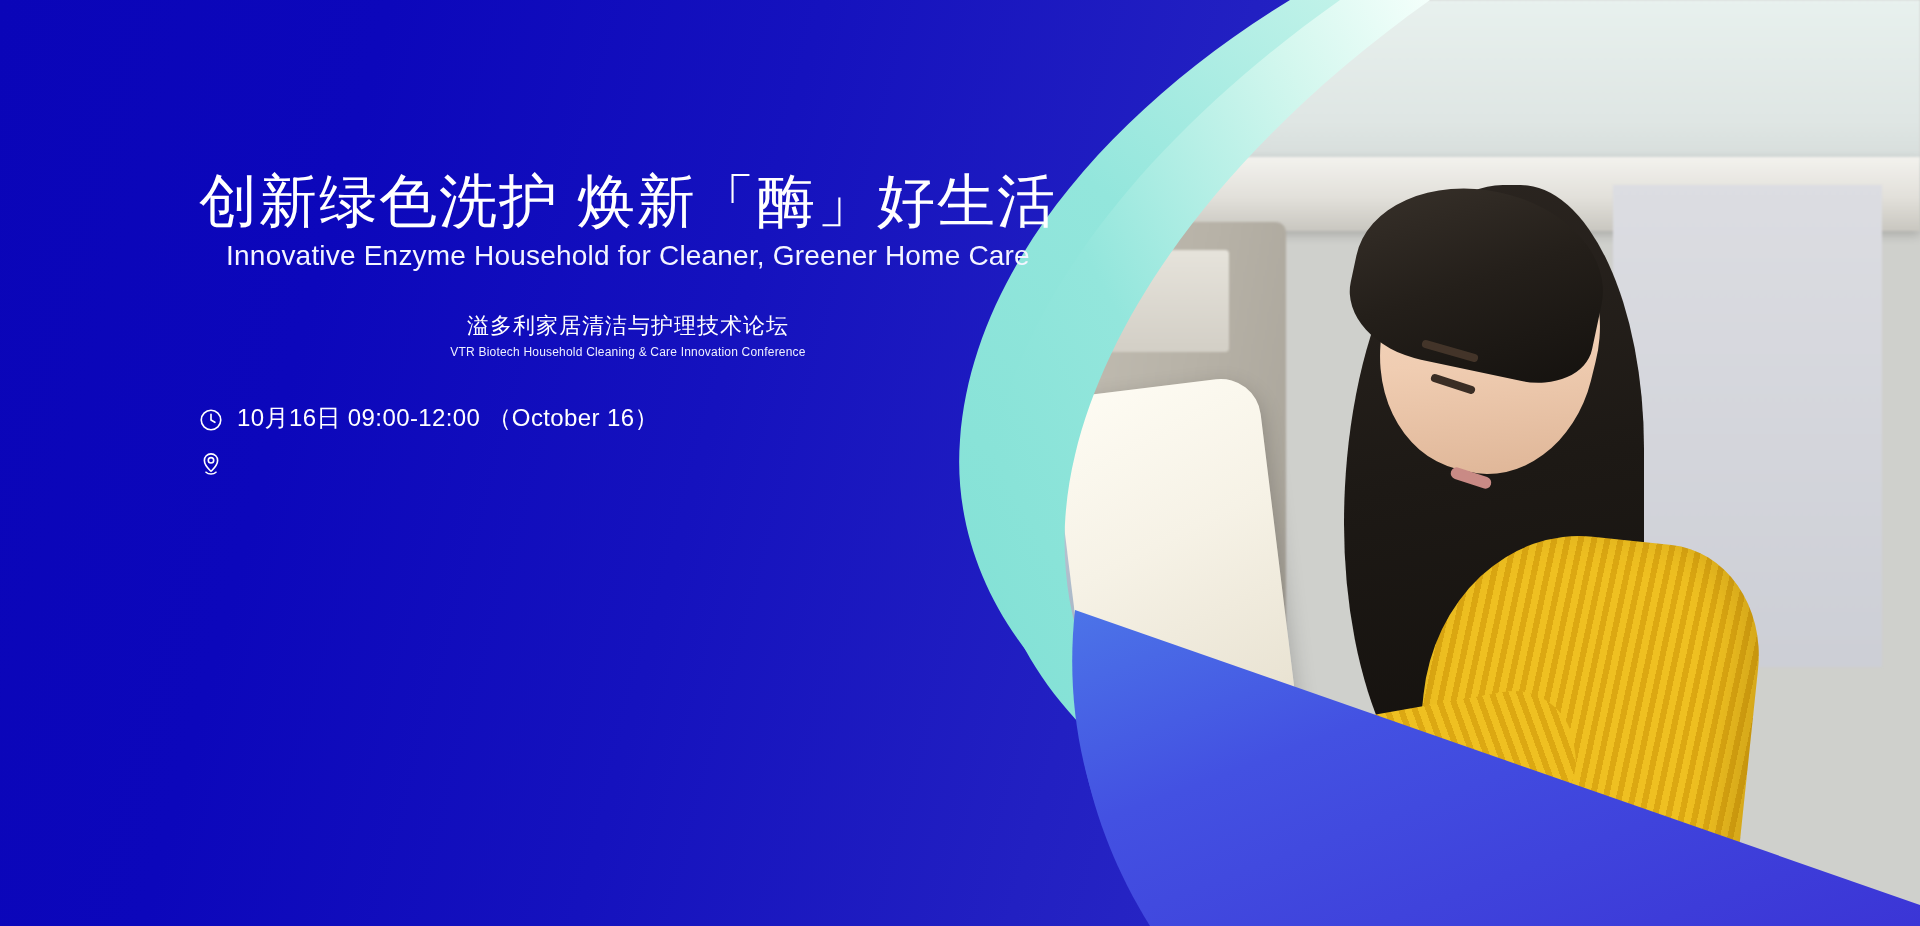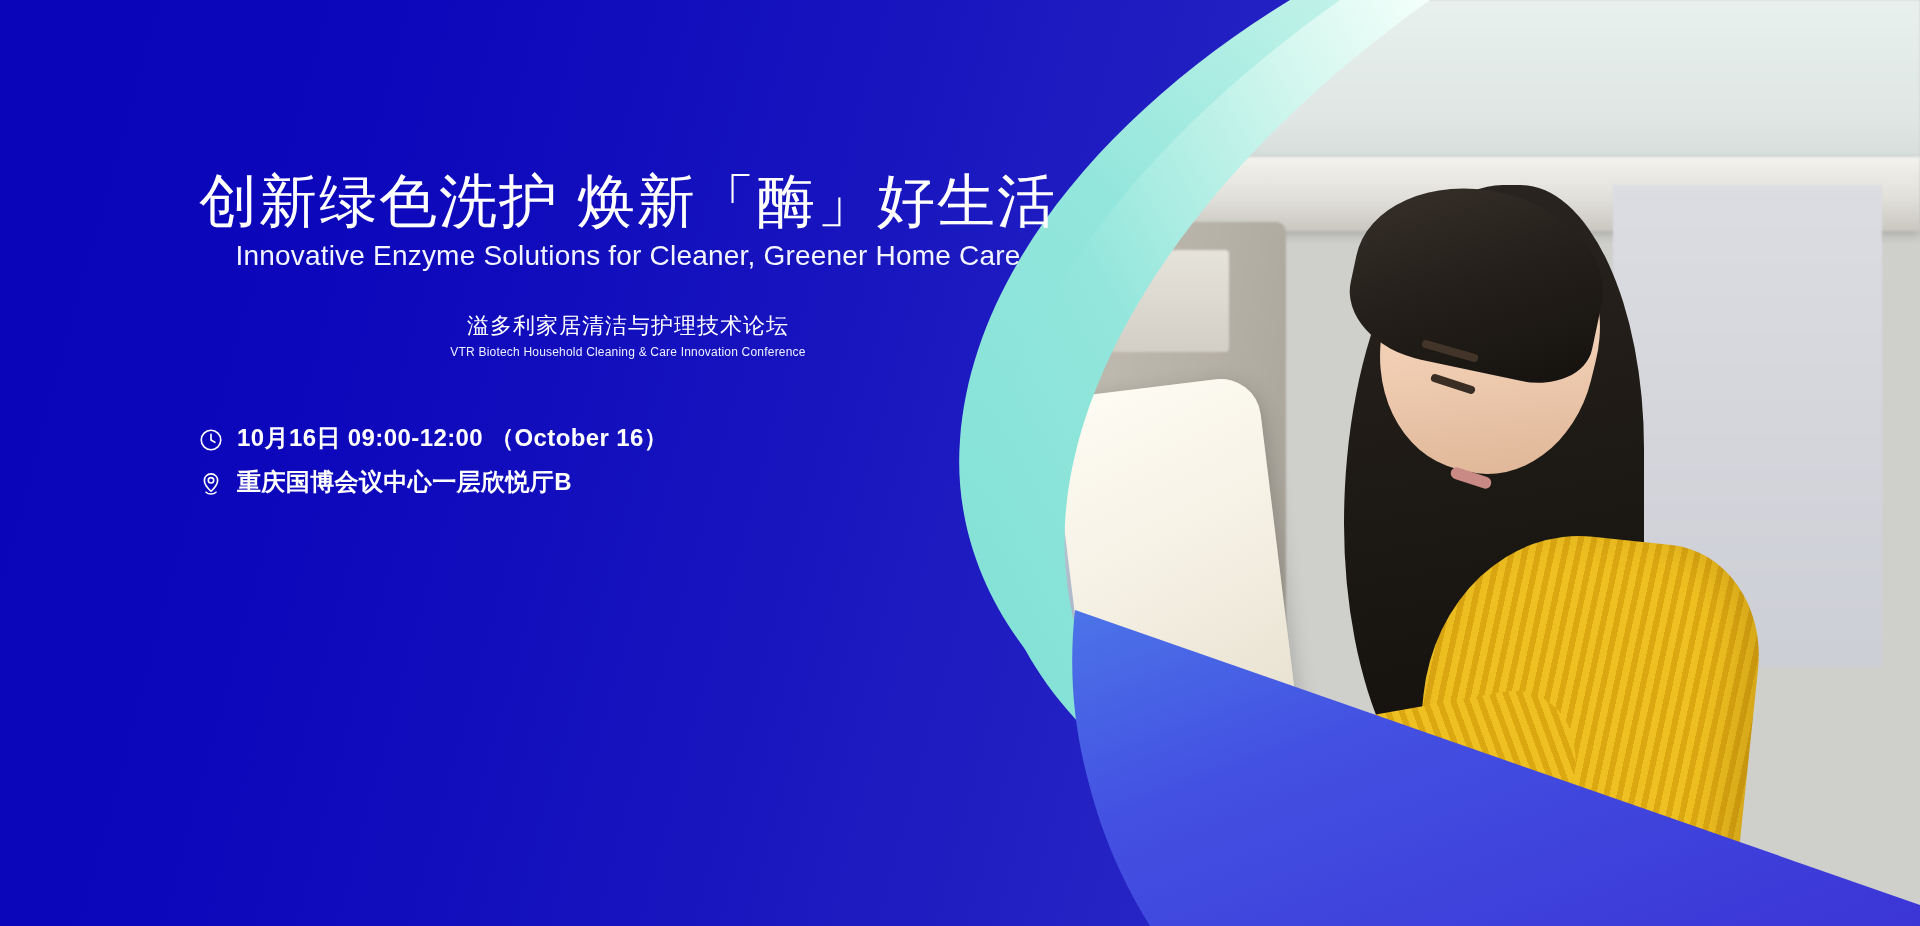--- a/index.html
+++ b/index.html
@@ -116,21 +116,21 @@
   }
   .sub-cn{
     margin-top:40px;font-size:22px;line-height:1.15;letter-spacing:1px;
     color:#ffffff;font-weight:400;white-space:nowrap;
   }
   .sub-en{
     margin-top:7px;font-size:12px;letter-spacing:.2px;color:#eef0ff;
     font-weight:400;white-space:nowrap;
   }
 
-  .meta{margin-top:64px;font-weight:bold;}
+  .meta{margin-top:44px;}
   .meta-row{display:flex;align-items:flex-start;margin-bottom:14px;}
   .meta-icon{width:26px;height:26px;flex:0 0 26px;margin-right:13px;margin-top:4px;}
   .meta-icon svg{display:block;width:26px;height:26px;}
   .meta-text{font-size:24px;line-height:1.25;color:#ffffff;letter-spacing:.4px;white-space:nowrap;}
   .meta-sub{font-size:16.5px;line-height:1.3;color:#f0f1ff;letter-spacing:.1px;
             margin-top:6px;white-space:nowrap;}
 </style>
 </head>
 <body>
 
@@ -205,21 +205,21 @@
     <path d="M1150,926 C1090,830 1065,720 1080,620
              L1920,926 Z" fill="url(#bluediag)"></path>
     <path d="M1075,610 C1062,730 1095,840 1160,926
              L1920,926 L1920,905 Z" fill="url(#bluediag)"></path>
   </svg>
 
   <div class="content">
 
     <div class="title-cn">创新绿色洗护 焕新「酶」好生活</div>
 
-    <div class="title-en">Innovative Enzyme Solutions for Cleaner, Greener Home Care</div>
+    <div class="title-en">Innovative Enzyme Household for Cleaner, Greener Home Care</div>
 
     <div class="sub-cn">溢多利家居清洁与护理技术论坛</div>
 
     <div class="sub-en">VTR Biotech Household Cleaning &amp; Care Innovation Conference</div>
 
     <div class="meta">
 
       <div class="meta-row">
         <span class="meta-icon">
           <svg viewBox="0 0 24 24" fill="none" stroke="#ffffff" stroke-width="1.5" stroke-linecap="round" stroke-linejoin="round">
@@ -234,20 +234,19 @@
         <span class="meta-icon">
           <svg viewBox="0 0 24 24" fill="none" stroke="#ffffff" stroke-width="1.5" stroke-linecap="round" stroke-linejoin="round">
             <path d="M12 2.6 C8.5 2.6 5.9 5.3 5.9 8.7 C5.9 12.4 9.6 16.4 11.4 18.2
                      C11.7 18.5 12.3 18.5 12.6 18.2 C14.4 16.4 18.1 12.4 18.1 8.7
                      C18.1 5.3 15.5 2.6 12 2.6 Z"></path>
             <circle cx="12" cy="8.6" r="2.5"></circle>
             <path d="M7.4 19.6 C8.5 20.6 10.1 21.2 12 21.2 C13.9 21.2 15.5 20.6 16.6 19.6"></path>
           </svg>
         </span>
         <span>
-          <span class="meta-text" style="display:block">重庆国博会议中心一层欣悦厅B</span>
         </span>
       </div>
 
     </div>
   </div>
 
 </div>
 
 </body></html>

